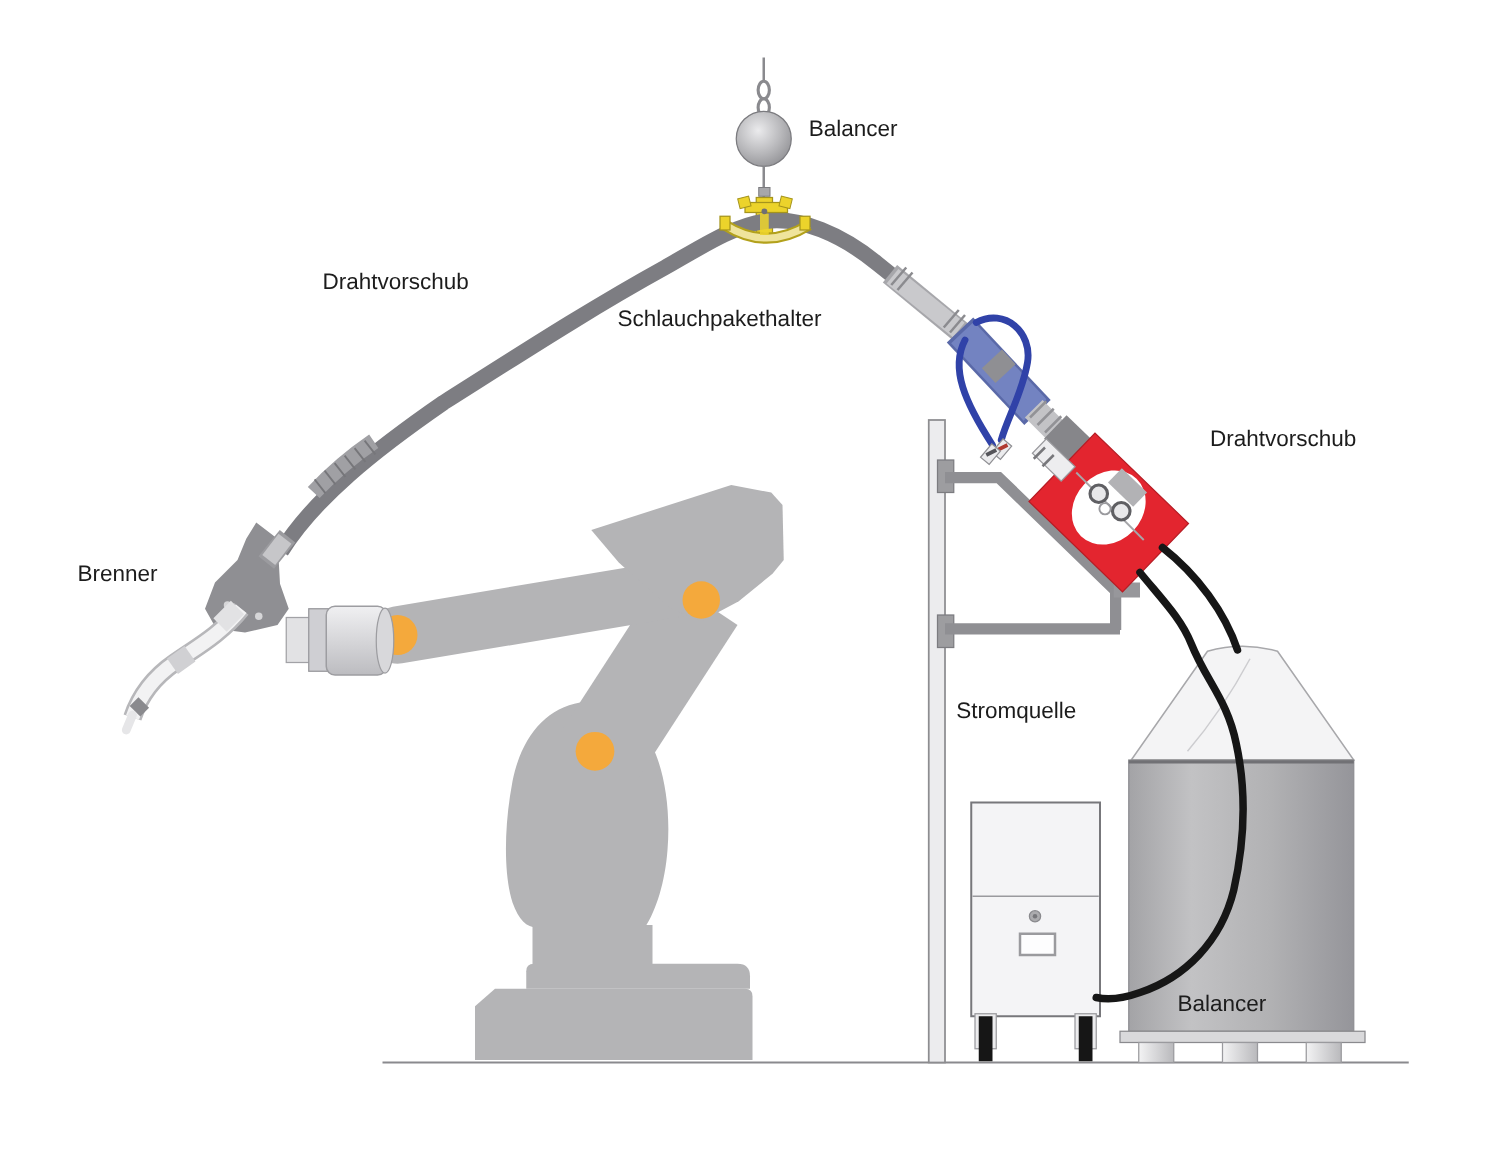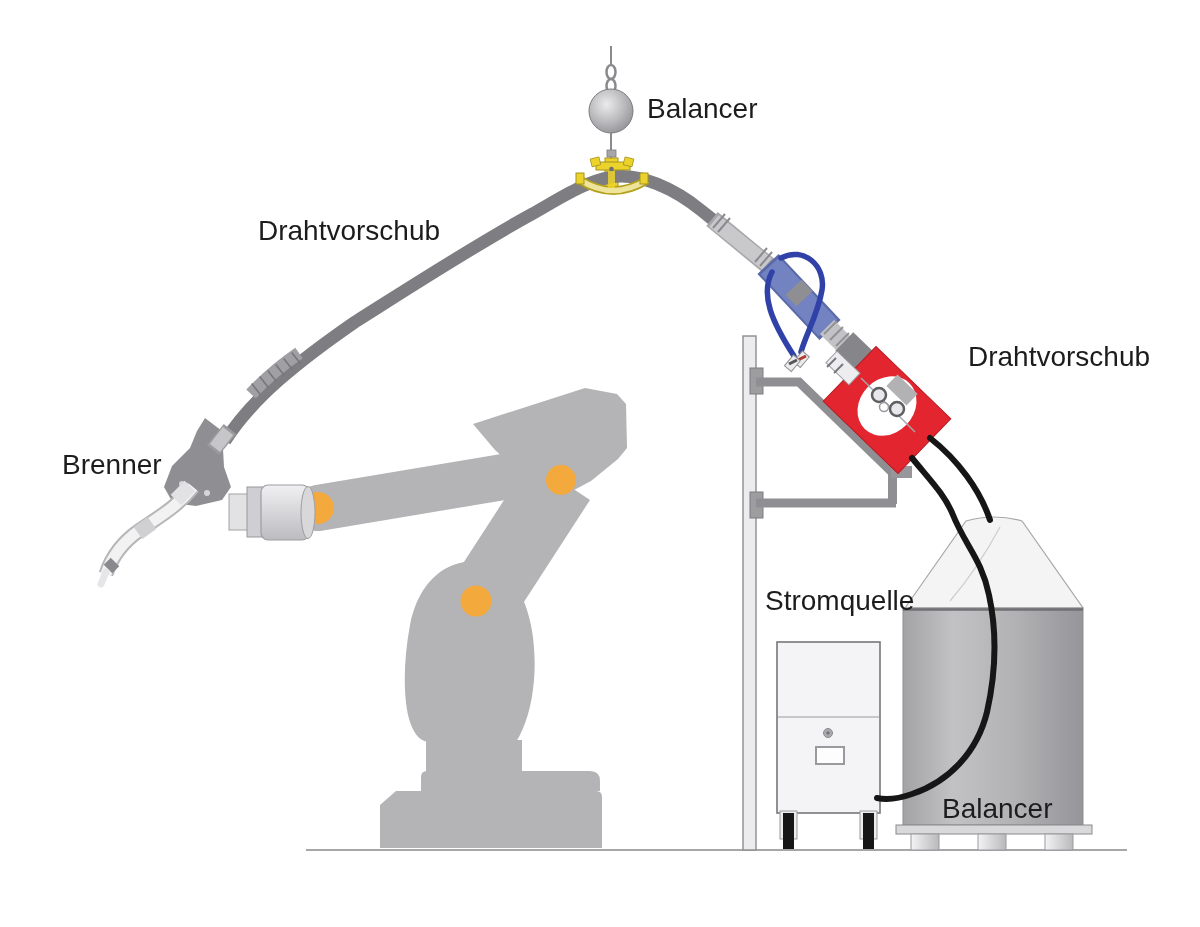--- a/index.html
+++ b/index.html
@@ -6,21 +6,21 @@
   #stage{
     position:relative;
     width:1200px;height:927px;
     background:#fff;
     overflow:hidden;
     font-family:"Liberation Sans", sans-serif;
   }
   #art{position:absolute;left:0;top:0;}
   .lbl{
     position:absolute;
-    font-size:28px;
+    font-size:18px;
     line-height:1.1;
     color:var(--text,#1c1c1c);
     white-space:nowrap;
   }
 </style>
 </head>
 <body>
 
 <div id="stage">
 
@@ -211,17 +211,18 @@
   <g fill="none" style="stroke:var(--cable-black)" stroke-width="6" stroke-linecap="round">
     <path d="M 930,438 C 958,460 980,490 990,520"></path>
     <path d="M 912,458 C 930,480 945,495 953,515 C 965,545 982,560 989,595
              C 997,632 996,672 987,712 C 977,753 948,782 912,794
              C 898,799 886,800 877,798"></path>
   </g>
 </svg>
 
   <div class="lbl" style="left:647px;top:94px">Balancer</div>
   <div class="lbl" style="left:258px;top:216px">Drahtvorschub</div>
+  <div class="lbl" style="left:494px;top:246px">Schlauchpakethalter</div>
   <div class="lbl" style="left:968px;top:342px">Drahtvorschub</div>
   <div class="lbl" style="left:62px;top:450px">Brenner</div>
-  <div class="lbl" style="left:765px;top:586px">Stromquelle</div>
+  <div class="lbl" style="left:765px;top:559px">Stromquelle</div>
   <div class="lbl" style="left:942px;top:794px">Balancer</div>
 </div>
 
 </body></html>

